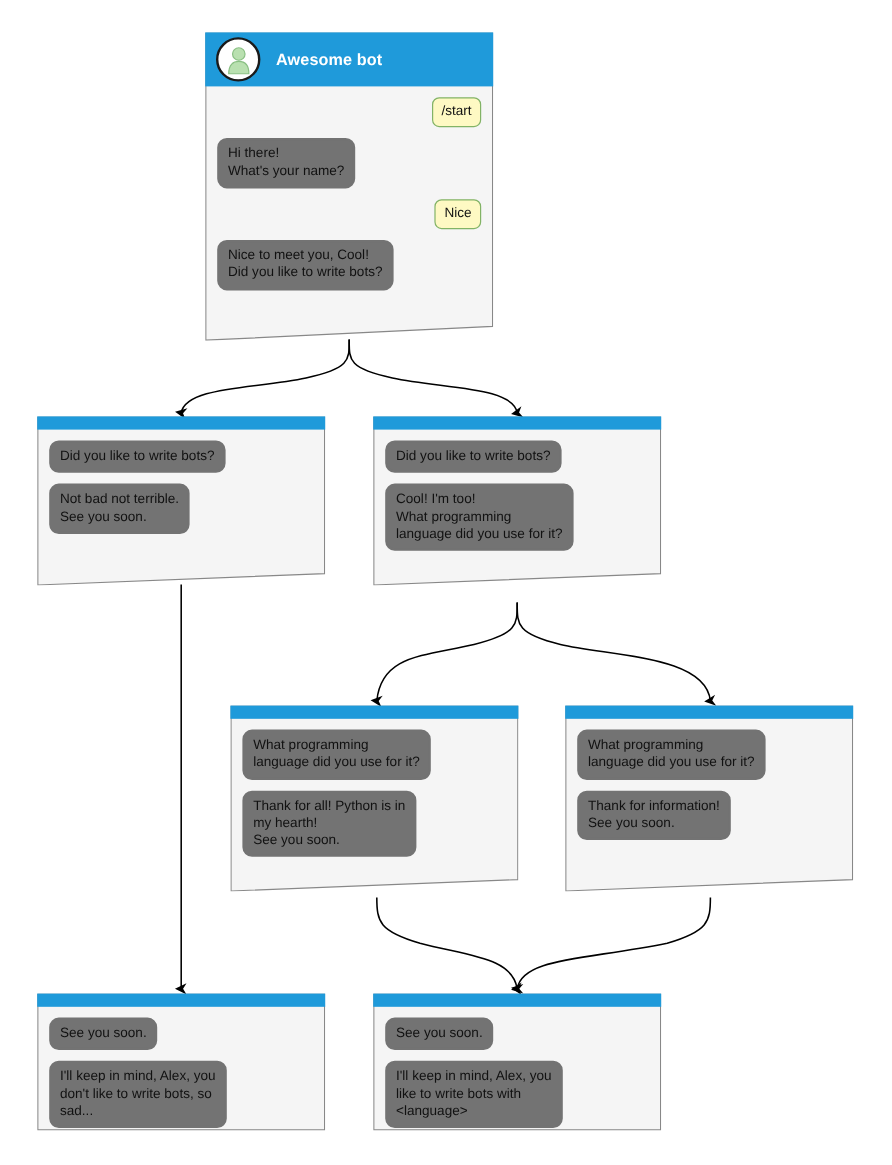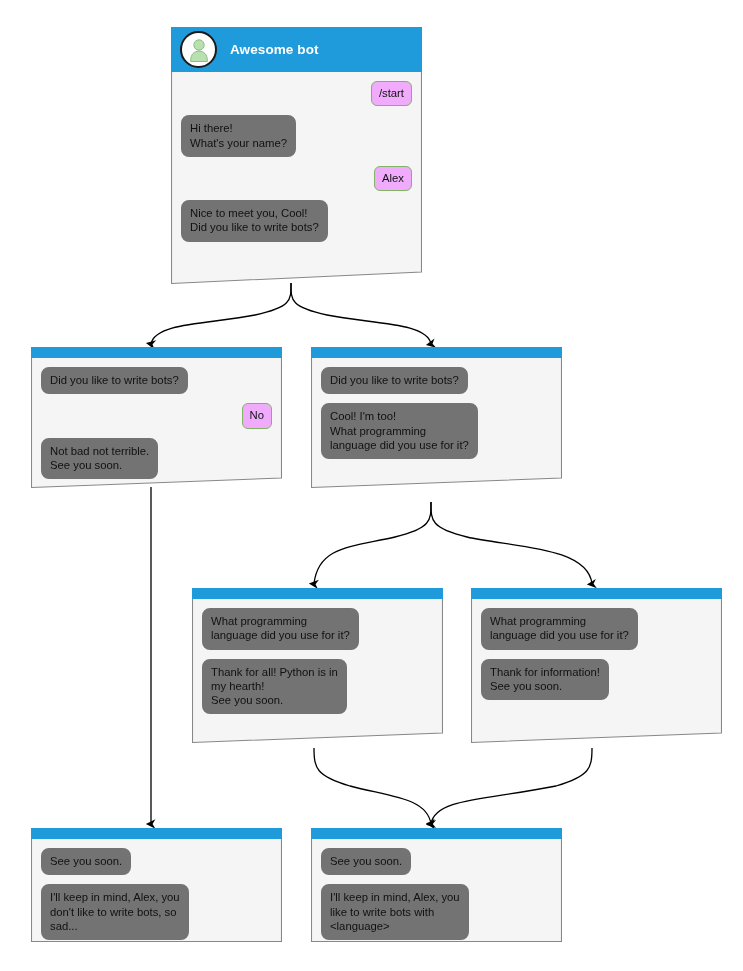--- a/index.html
+++ b/index.html
@@ -6,21 +6,21 @@
   body{
     width:743px;height:971px;
     background:#ffffff;
     font-family:"Liberation Sans", sans-serif;
     position:relative;
     overflow:hidden;
   }
   #flow{position:absolute;left:0;top:0;width:743px;height:971px;}
 
   
-  .node{position:absolute;padding-left:11px;}
+  .node{position:absolute;}
   .node-body{
     position:absolute;left:0;top:0;width:100%;height:100%;
   }
   .node-header{
     position:absolute;left:0;top:0;width:100%;
     background:#1f9ada;
     box-sizing:border-box;
     display:flex;align-items:center;
   }
 
@@ -57,21 +57,21 @@
     border-radius:7px;
     margin-bottom:9px;
     vertical-align:top;
   }
   .bubble.bot{
     background:#737373;
     border:2px solid #737373;
     border-radius:8px;
   }
   .bubble.user{
-    background:#f0abfc;
+    background:#fef9c3;
     border:1px solid #82b366;
     border-radius:6px;
   }
   .row{display:block;width:100%;}
   .row.right{text-align:right;}
   .row.left{text-align:left;}
 
   
   #edges{position:absolute;left:0;top:0;width:743px;height:971px;pointer-events:none;}
 </style>
@@ -119,41 +119,38 @@
 
     <div class="msgs" style="top:45px;">
       <div class="row right">
         <span class="bubble user">/start</span>
       </div>
       <div class="row left">
         <span class="bubble bot">Hi there!
 What's your name?</span>
       </div>
       <div class="row right">
-        <span class="bubble user">Alex</span>
+        <span class="bubble user">Nice</span>
       </div>
       <div class="row left">
         <span class="bubble bot">Nice to meet you, Cool!
 Did you like to write bots?</span>
       </div>
     </div>
   </div>
 
   <div class="node" style="left:31px;top:347px;width:240px;height:141px;">
     <svg class="node-body" viewBox="0 0 240 141" preserveAspectRatio="none">
       <polygon points="0.5,0.5 239.5,0.5 239.5,131 0.5,140.5" fill="#f5f5f5" stroke="#888888" stroke-width="1"></polygon>
     </svg>
     <div class="node-header thin-header"></div>
     <div class="msgs" style="top:11px;">
       <div class="row left">
         <span class="bubble bot">Did you like to write bots?</span>
       </div>
-      <div class="row right">
-        <span class="bubble user">No</span>
-      </div>
       <div class="row left">
         <span class="bubble bot">Not bad not terrible.
 See you soon.</span>
       </div>
     </div>
   </div>
 
   <div class="node" style="left:311px;top:347px;width:240px;height:141px;">
     <svg class="node-body" viewBox="0 0 240 141" preserveAspectRatio="none">
       <polygon points="0.5,0.5 239.5,0.5 239.5,131 0.5,140.5" fill="#f5f5f5" stroke="#888888" stroke-width="1"></polygon>

